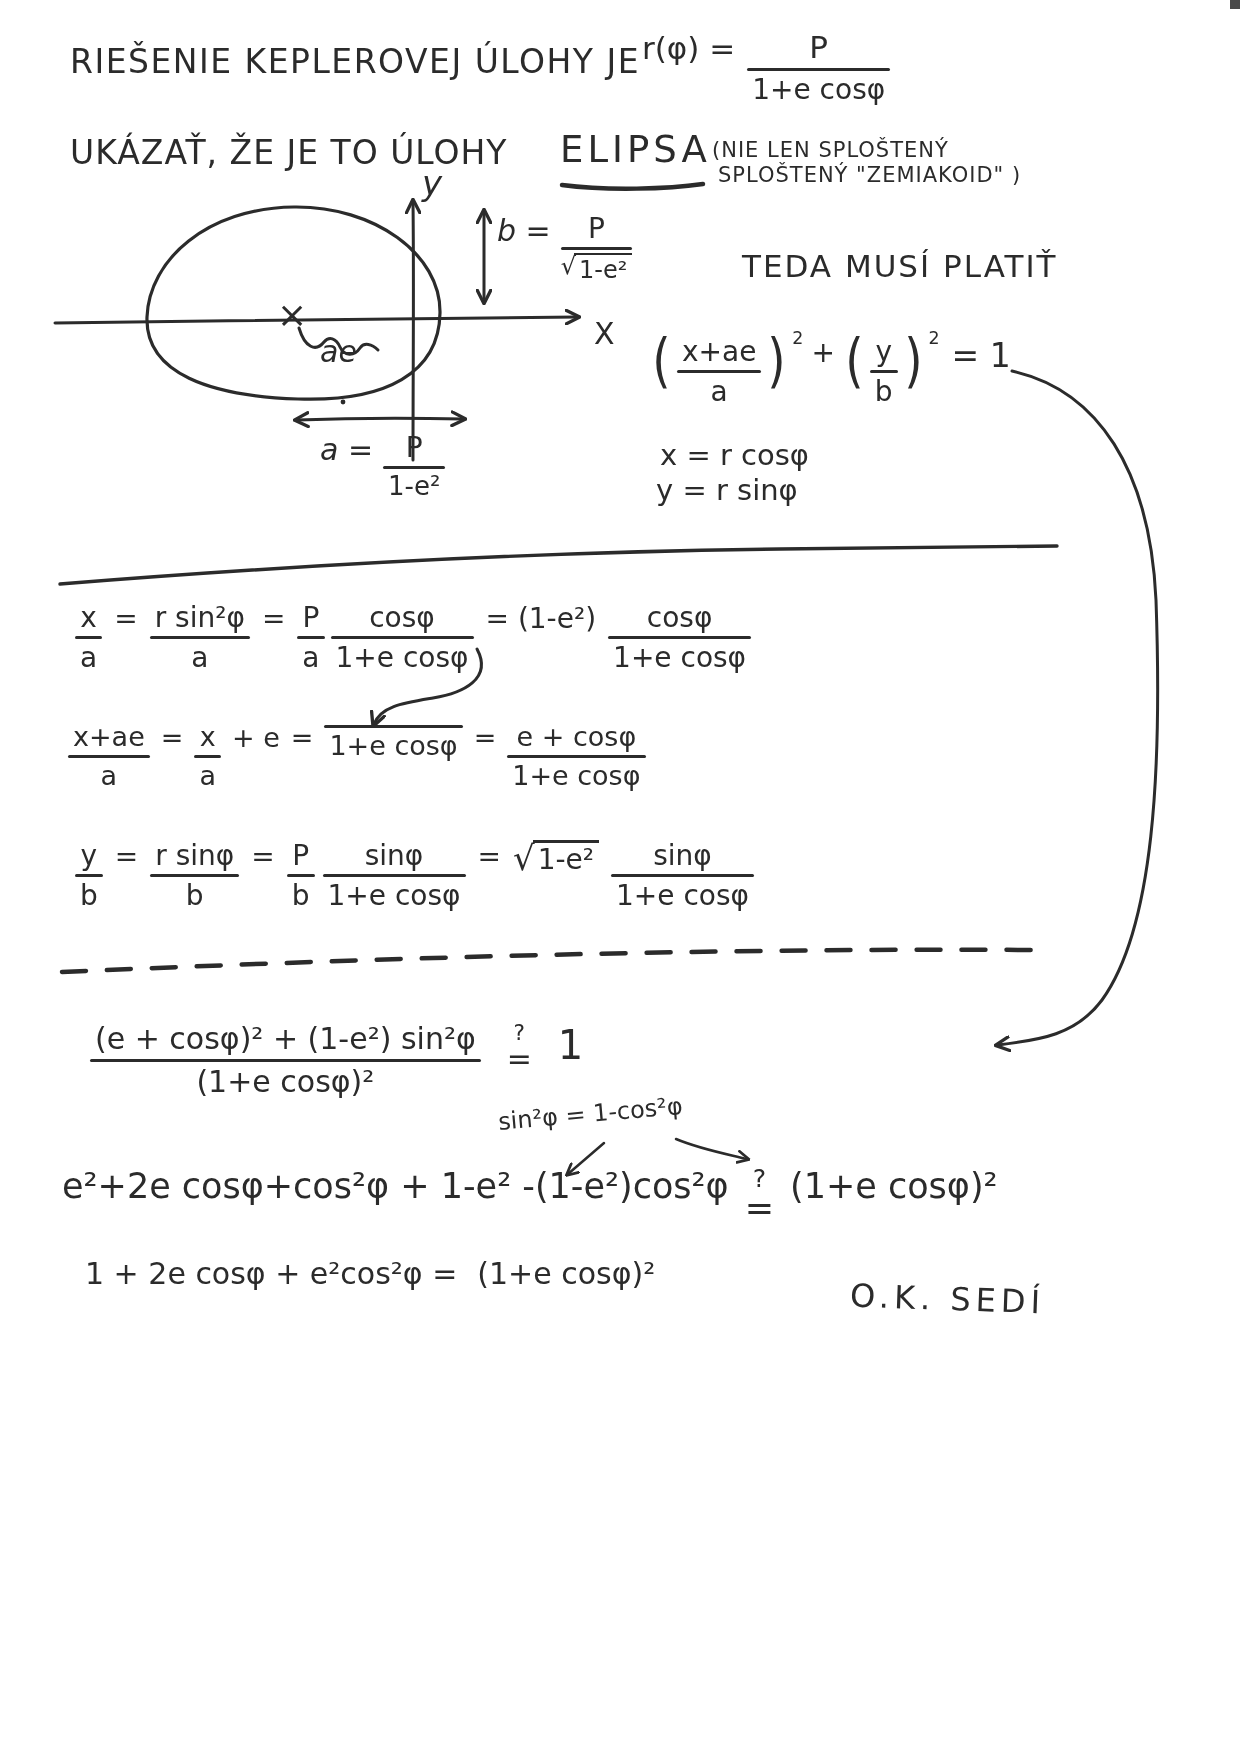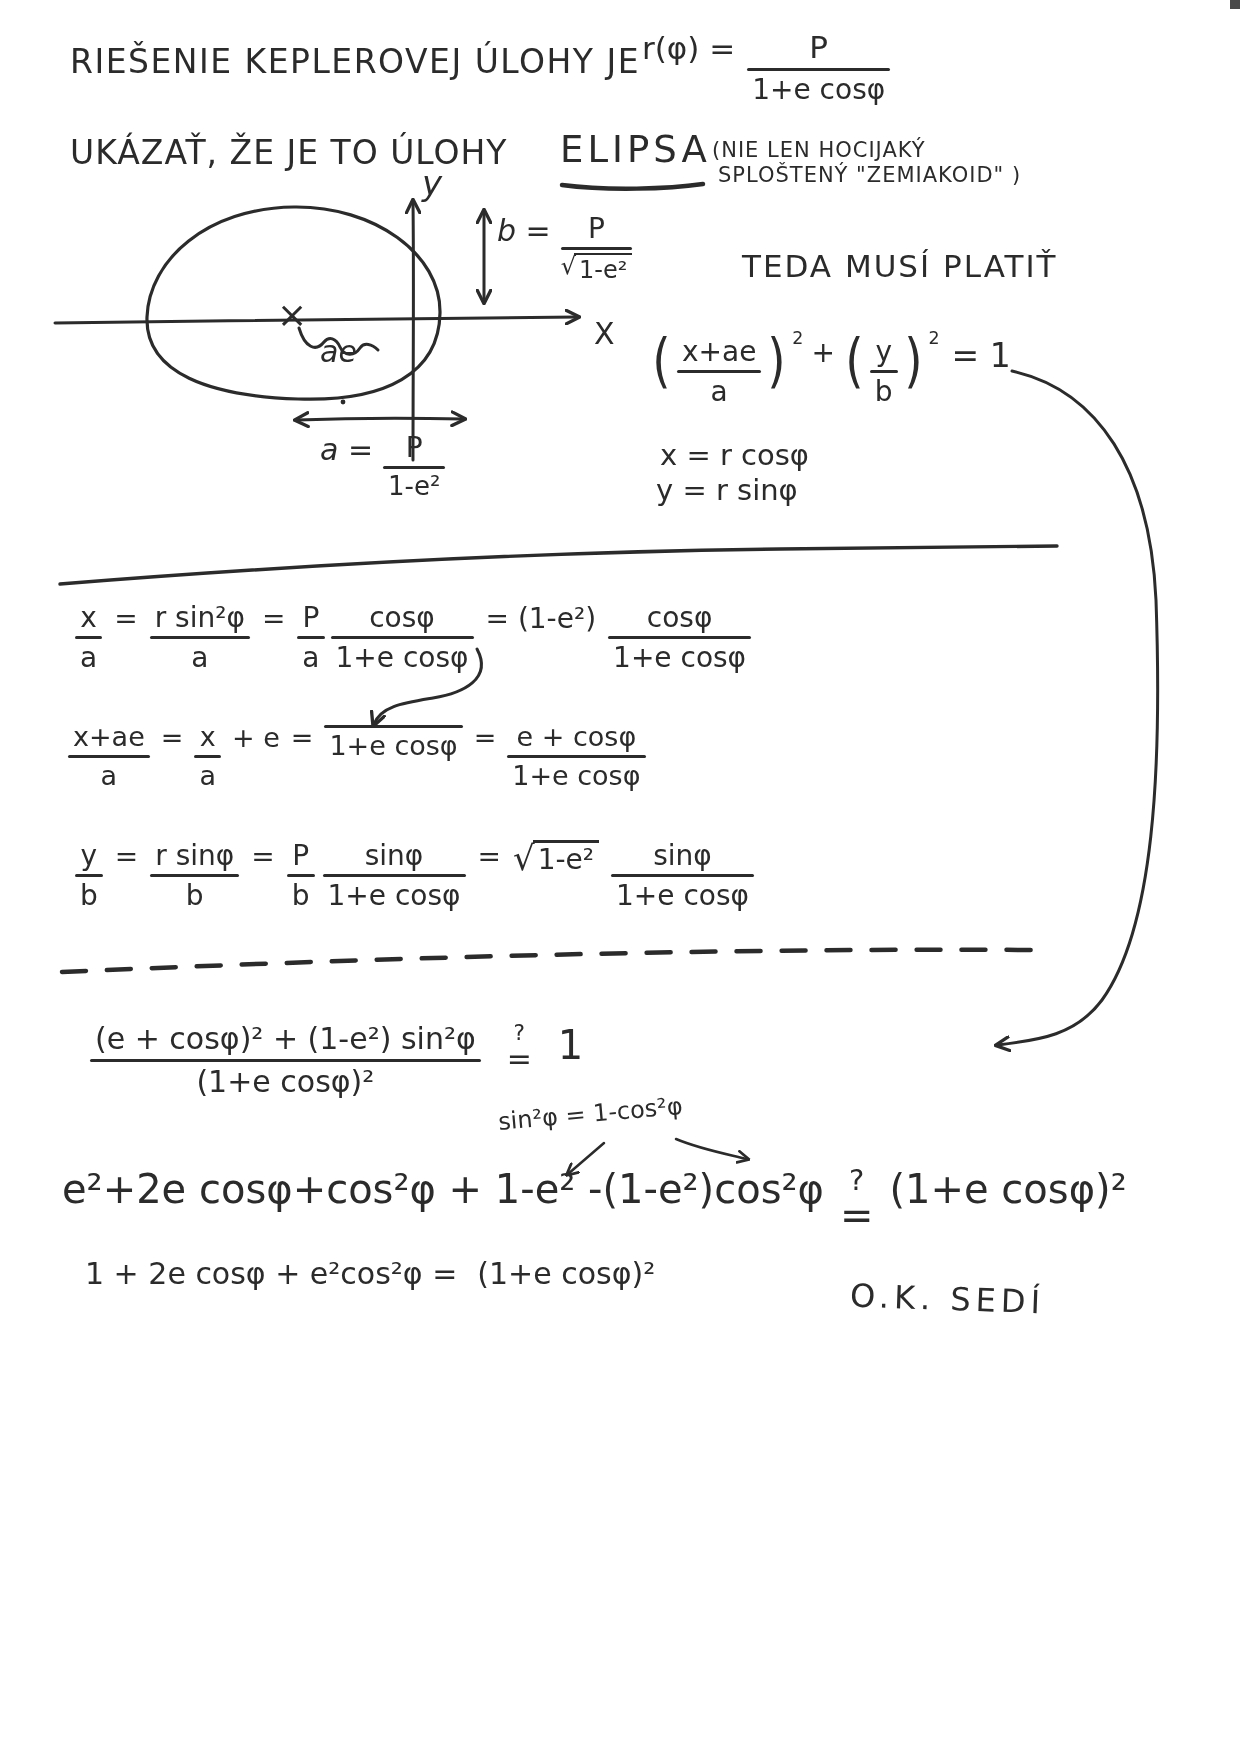--- a/index.html
+++ b/index.html
@@ -73,21 +73,21 @@
     <span>r(φ) =</span>
     <span class="frac">
       <span class="num">P</span>
       <span class="fbar"></span>
       <span class="den" style="font-size:28px">1+e cosφ</span>
     </span>
   </div>
 
   <div class="abs" style="left:70px;top:133px;font-size:33px;letter-spacing:1px">UKÁZAŤ, ŽE JE TO ÚLOHY</div>
   <div class="abs" style="left:560px;top:128px;font-size:37px;letter-spacing:4px">ELIPSA</div>
-  <div class="abs" style="left:712px;top:138px;font-size:21px;letter-spacing:1px">(NIE LEN HOCIJAKÝ</div>
+  <div class="abs" style="left:712px;top:138px;font-size:21px;letter-spacing:1px">(NIE LEN SPLOŠTENÝ</div>
   <div class="abs" style="left:718px;top:163px;font-size:21px;letter-spacing:1px">SPLOŠTENÝ "ZEMIAKOID" )</div>
 
   <div class="abs ital" style="left:422px;top:163px;font-size:34px">y</div>
   <div class="abs" style="left:594px;top:316px;font-size:30px">X</div>
   <div class="abs" style="left:277px;top:294px;font-size:36px">×</div>
   <div class="abs ital" style="left:320px;top:334px;font-size:30px">ae</div>
 
   <div class="abs row" style="left:497px;top:213px;gap:10px;font-size:30px">
     <span class="ital">b =</span>
     <span class="frac">
@@ -239,21 +239,21 @@
     </span>
     <span class="qeq">
       <span class="q">?</span>
       <span>=</span>
     </span>
     <span style="font-size:40px">1</span>
   </div>
 
   <div class="abs" style="left:497px;top:1108px;font-size:24px;transform:rotate(-5deg);transform-origin:left top">sin²φ = 1-cos²φ</div>
 
-  <div class="abs row" style="left:62px;top:1166px;gap:16px;font-size:40px">
+  <div class="abs row" style="left:62px;top:1166px;gap:16px;font-size:35px">
     <span>e²+2e cosφ+cos²φ + 1-e² -(1-e²)cos²φ</span>
     <span class="qeq">
       <span class="q">?</span>
       <span>=</span>
     </span>
     <span>(1+e cosφ)²</span>
   </div>
 
   <div class="abs row" style="left:85px;top:1256px;gap:20px;font-size:30px">
     <span>1 + 2e cosφ + e²cos²φ =</span>

